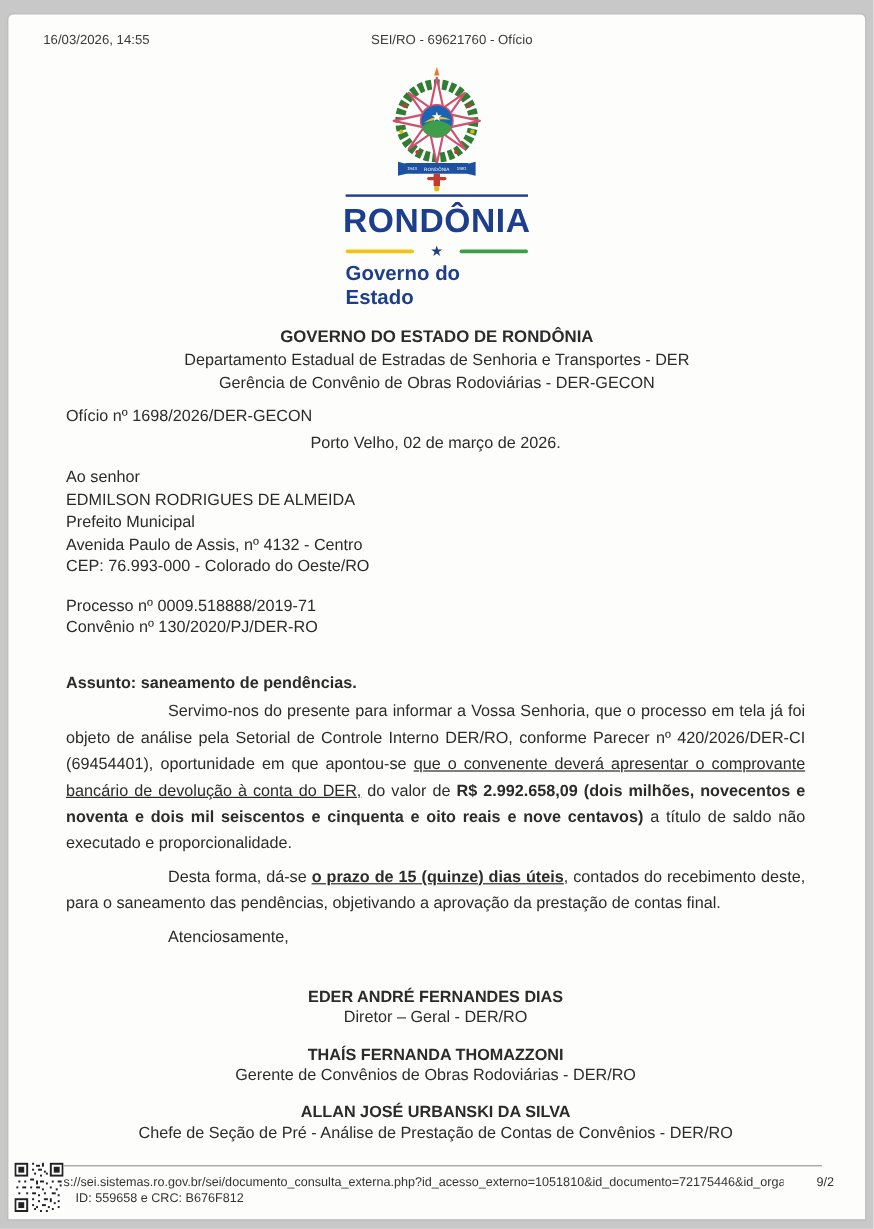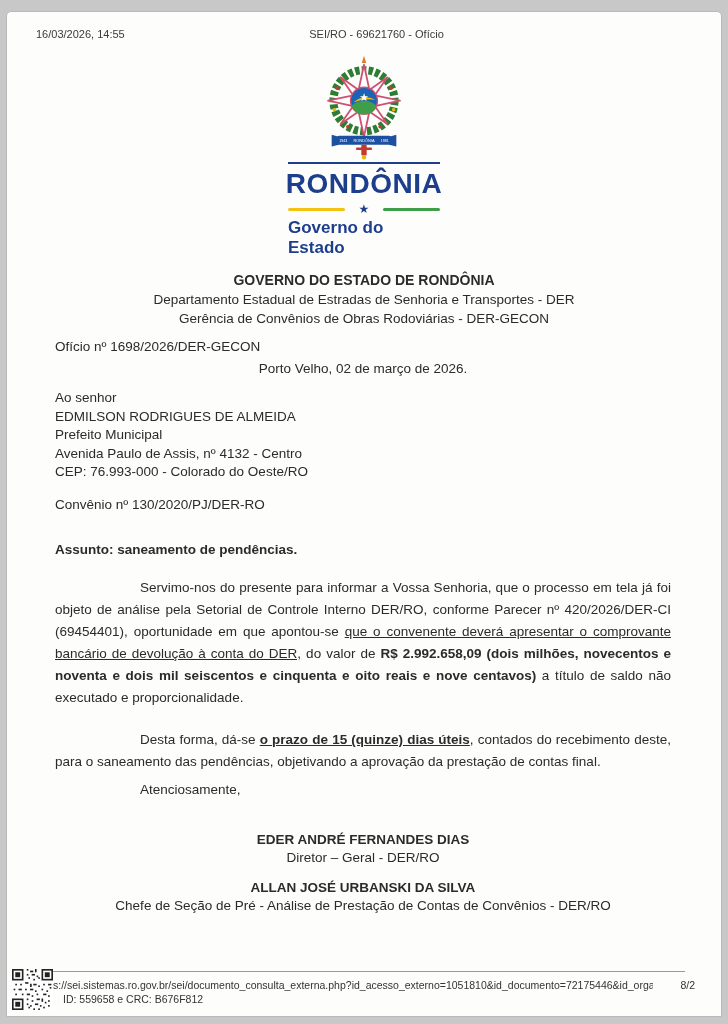--- a/index.html
+++ b/index.html
@@ -45,21 +45,21 @@
   .letterhead { text-align:center; margin-top:13px; font-size:13.5px; line-height:19px; }
   .letterhead .lh1 { font-weight:bold; font-size:14px; }
   
   .content { padding:0 50px 0 48px; font-size:13.5px; }
   .oficio-line { margin-top:11px; }
   .date-line { margin-top:7px; text-align:center; }
   .recipient { margin-top:13px; line-height:18.5px; }
   .process-block { margin-top:14px; line-height:18.5px; }
   .subject-line { margin-top:28px; font-weight:bold; }
   .greeting { margin-top:46px; padding-left:85px; }
-  .para { margin-top:20px; text-align:justify; text-indent:85px; line-height:22px; }
+  .para { margin-top:6px; text-align:justify; text-indent:85px; line-height:22px; }
   .para .u { text-decoration:underline; }
   .para .b { font-weight:bold; }
   .para .bu { font-weight:bold; text-decoration:underline; }
   .closing { margin-top:9px; padding-left:85px; }
   
   .signatures { margin-top:34px; text-align:center; font-size:13.5px; }
   .sig-block { margin-bottom:13px; line-height:17.5px; }
   .sig-name { font-weight:bold; }
   
   .qr { position:absolute; left:5px; bottom:3px; width:41px; height:47px; }
@@ -122,53 +122,58 @@
         <span class="wm-star">★</span>
         <span class="wm-bar green"></span>
       </div>
       <div class="wm-tagline">Governo do Estado</div>
     </div>
   </div>
 
   <div class="letterhead">
     <div class="lh1">GOVERNO DO ESTADO DE RONDÔNIA</div>
     <div class="lh2">Departamento Estadual de Estradas de Senhoria e Transportes - DER</div>
-    <div class="lh3">Gerência de Convênios de Obras Rodoviárias - DER-GECON</div>
+    <div class="lh3">Gerência de Convênio de Obras Rodoviárias - DER-GECON</div>
   </div>
 
   <div class="content">
 
     <p class="oficio-line">Ofício nº 1698/2026/DER-GECON</p>
     <p class="date-line">Porto Velho, 02 de março de 2026.</p>
 
     <div class="recipient">
       <div>Ao senhor</div>
       <div>EDMILSON RODRIGUES DE ALMEIDA</div>
       <div>Prefeito Municipal</div>
       <div>Avenida Paulo de Assis, nº 4132 - Centro</div>
       <div>CEP: 76.993-000 - Colorado do Oeste/RO</div>
     </div>
 
     <div class="process-block">
+      <div>Processo nº 0009.518888/2019-71</div>
       <div>Convênio nº 130/2020/PJ/DER-RO</div>
     </div>
 
     <p class="subject-line"><span>Assunto</span><span>: saneamento de pendências.</span></p>
 
 
     <p class="para"><span>Servimo-nos do presente para informar a Vossa Senhoria, que o processo em tela já foi objeto de análise pela Setorial de Controle Interno DER/RO, conforme Parecer nº 420/2026/DER-CI (69454401), oportunidade em que apontou-se </span><span class="u">que o convenente deverá apresentar o comprovante bancário de devolução à conta do DER,</span><span> do valor de </span><span class="b">R$ 2.992.658,09 (dois milhões, novecentos e noventa e dois mil seiscentos e cinquenta e oito reais e nove centavos)</span><span> a título de saldo não executado e proporcionalidade.</span></p>
 
     <p class="para"><span>Desta forma, dá-se </span><span class="bu">o prazo de 15 (quinze) dias úteis</span><span>, contados do recebimento deste, para o saneamento das pendências, objetivando a aprovação da prestação de contas final.</span></p>
 
     <p class="closing">Atenciosamente,</p>
 
     <div class="signatures">
       <div class="sig-block">
         <div class="sig-name">EDER ANDRÉ FERNANDES DIAS</div>
         <div class="sig-role">Diretor – Geral - DER/RO</div>
+      </div>
+      <div class="sig-block">
+        <div class="sig-name">THAÍS FERNANDA THOMAZZONI</div>
+        <div class="sig-role">Gerente de Convênios de Obras Rodoviárias - DER/RO</div>
       </div>
       <div class="sig-block">
         <div class="sig-name">ALLAN JOSÉ URBANSKI DA SILVA</div>
         <div class="sig-role">Chefe de Seção de Pré - Análise de Prestação de Contas de Convênios - DER/RO</div>
       </div>
     </div>
   </div>
 
   <svg class="qr" viewBox="0 0 25 25" xmlns="http://www.w3.org/2000/svg">
     <rect x="0" y="0" width="25" height="25" fill="#ffffff"></rect>
@@ -231,17 +236,17 @@
         <rect x="19" y="23" width="1" height="1"></rect>
         <rect x="22" y="22" width="1" height="1"></rect>
       <rect x="10" y="23" width="1" height="1"></rect>
         <rect x="13" y="24" width="1" height="1"></rect>
         <rect x="16" y="24" width="1" height="1"></rect>
     </g>
   </svg>
   <div class="foot-rule"></div>
   <div class="foot-url-row">
     <span class="foot-url">s://sei.sistemas.ro.gov.br/sei/documento_consulta_externa.php?id_acesso_externo=1051810&amp;id_documento=72175446&amp;id_orgao_acesso_e…</span>
-    <span class="foot-page">8/2</span>
+    <span class="foot-page">9/2</span>
   </div>
   <div class="foot-id">ID: 559658 e CRC: B676F812</div>
 
 </div>
 
 </body></html>

